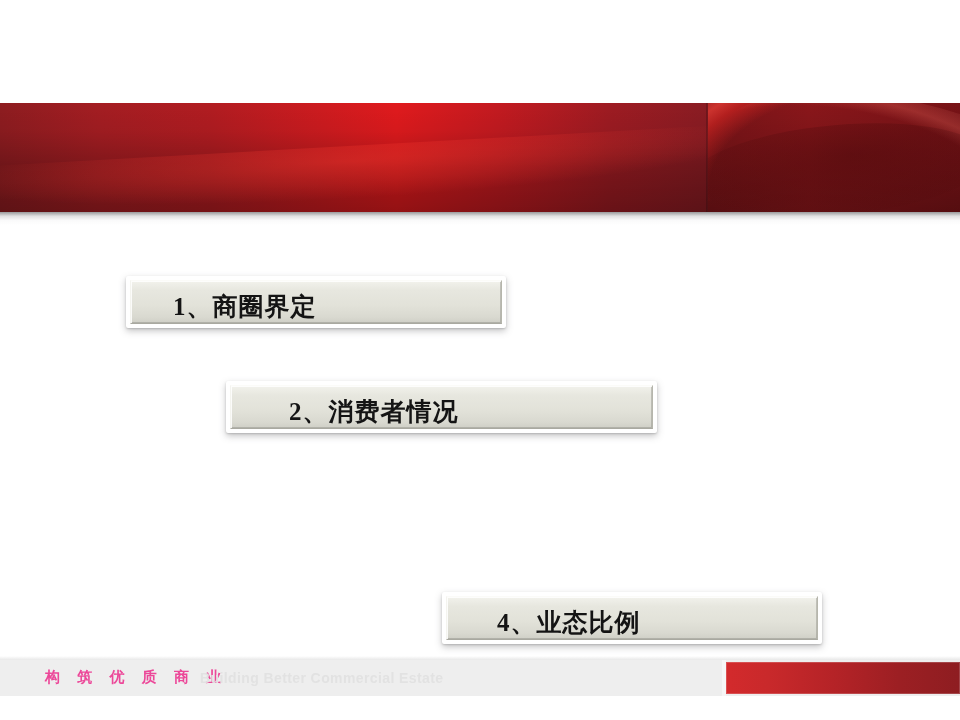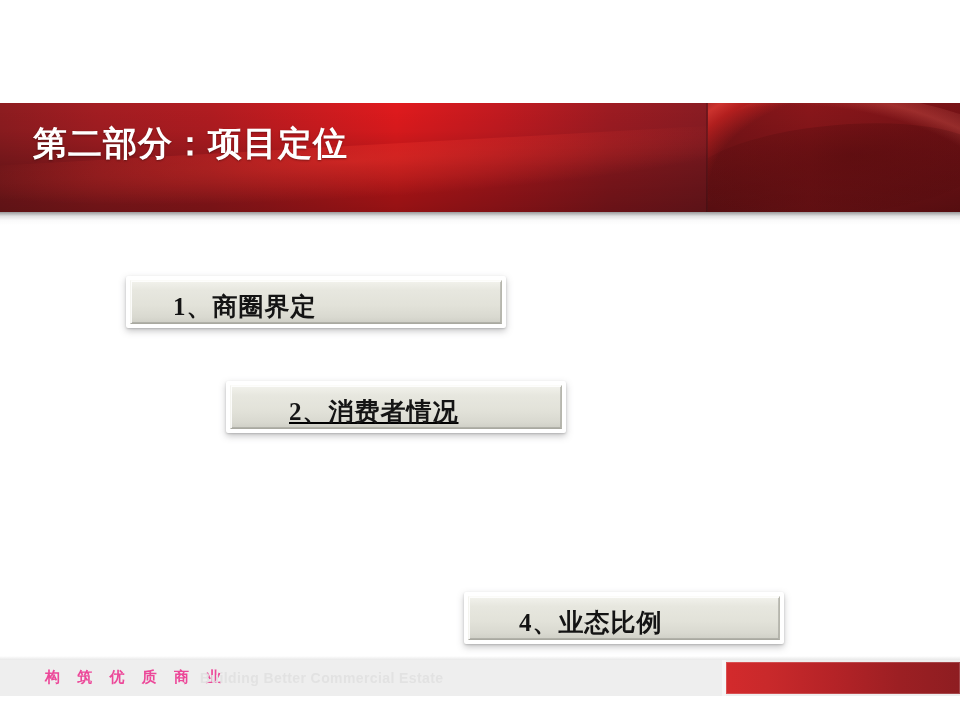--- a/index.html
+++ b/index.html
@@ -276,36 +276,35 @@
     <div class="hdr-left"></div>
     <div class="hdr-seam"></div>
     <div class="hdr-right">
       <div class="swoosh1"></div>
       <div class="swoosh2"></div>
       <div class="swoosh3"></div>
     </div>
   </div>
   <div id="header-shadow"></div>
 
-  <div id="slide-title">第二部分：项目定位</div>
 
   <div class="step-box" style="left:126px; top:276px; width:380px; height:52px;">
     <div class="step-inner">
       <span class="step-label" style="margin-left:42px;">1、商圈界定</span>
     </div>
   </div>
 
-  <div class="step-box" style="left:226px; top:381px; width:340px; height:52px;text-decoration:underline;">
+  <div class="step-box" style="left:226px; top:381px; width:431px; height:52px;">
     <div class="step-inner">
       <span class="step-label" style="margin-left:58px;">2、消费者情况</span>
     </div>
   </div>
 
 
-  <div class="step-box" style="left:464px; top:592px; width:320px; height:52px;">
+  <div class="step-box" style="left:442px; top:592px; width:380px; height:52px;">
     <div class="step-inner">
       <span class="step-label" style="margin-left:50px;">4、业态比例</span>
     </div>
   </div>
 
   <div id="footer-band"></div>
   <div id="footer-cn">构 筑 优 质 商 业</div>
   <div id="footer-en">Building Better Commercial Estate</div>
   <div id="footer-accent"></div>
 

